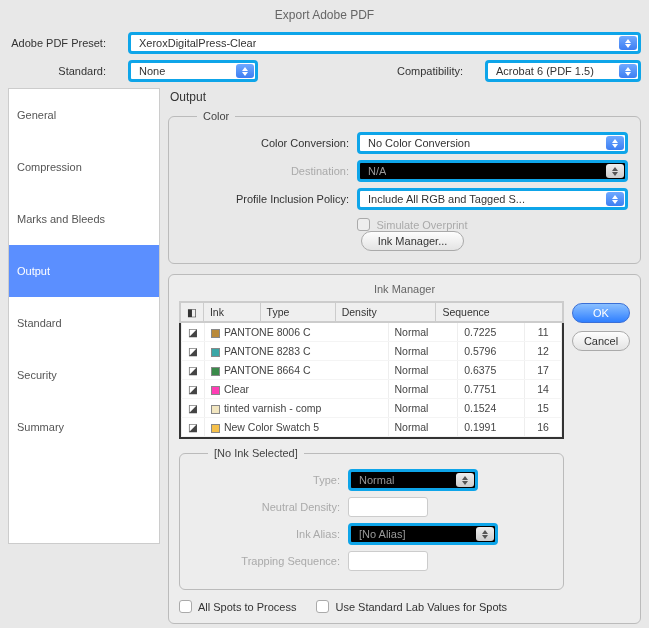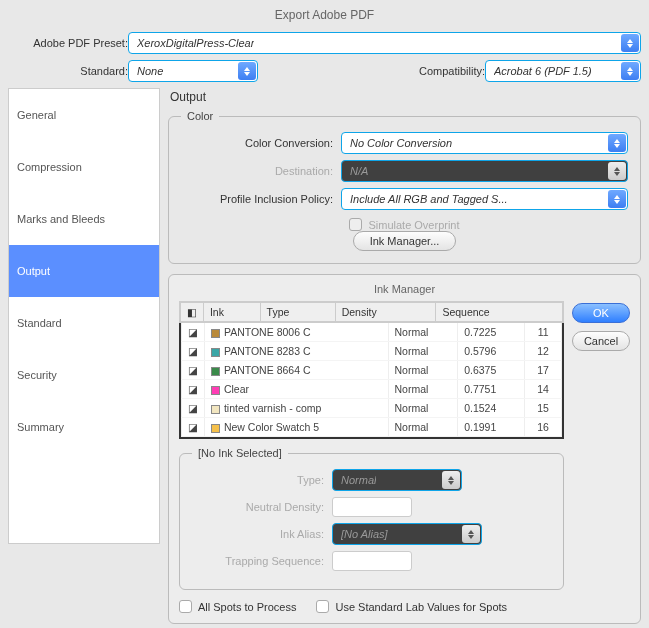--- a/index.html
+++ b/index.html
@@ -1,40 +1,40 @@
 <!DOCTYPE html>
 <html><head>
 <meta charset="utf-8">
 <style>
   * { box-sizing: border-box; font-family: "Lucida Grande", "Helvetica Neue", Arial, sans-serif; }
   body { margin: 0; background: #e8e8e8; width: 649px; height: 628px; overflow: hidden; font-size: 11px; color: #333; }
   .window { padding: 4px 8px 8px 8px; }
   .title { text-align: center; font-size: 12px; color: #666; padding: 4px 0 10px 0; }
   .row { display: flex; align-items: center; margin-bottom: 6px; }
-  .row-label { text-align: right; padding-right: 0; color: #333; }
+  .row-label { text-align: right; padding-right: 22px; color: #333; }
   .preset-label { width: 120px; }
   .std-label { width: 120px; }
   .compat-label { width: 110px; }
-  .select-wrap { position: relative; background: #fff; border: 1px solid #0ea5e9; border-radius: 4px; height: 22px; display: flex; align-items: center; padding: 0 22px 0 8px; flex: 1; min-width: 0; font-style: italic; }
-  .select-wrap.disabled { background: #404040; color: #999; }
+  .select-wrap { position: relative; background: #fff; border: 3px solid #0ea5e9; border-radius: 4px; height: 22px; display: flex; align-items: center; padding: 0 22px 0 8px; flex: 1; min-width: 0; }
+  .select-wrap.disabled { background: #000000; color: #999; }
   .select-wrap .val { white-space: nowrap; overflow: hidden; text-overflow: ellipsis; }
   .select-btn { position: absolute; right: 1px; top: 1px; bottom: 1px; width: 18px; background: linear-gradient(#6fa9ff,#3d7ef2); border-radius: 3px; display: flex; flex-direction: column; align-items: center; justify-content: center; gap: 1px; }
   .select-btn.grey { background: linear-gradient(#eee,#ccc); }
   .tri-up, .tri-down { width: 0; height: 0; border-left: 3px solid transparent; border-right: 3px solid transparent; }
   .tri-up { border-bottom: 4px solid #fff; }
   .tri-down { border-top: 4px solid #fff; }
   .select-btn.grey .tri-up { border-bottom-color: #555; }
   .select-btn.grey .tri-down { border-top-color: #555; }
   .main { display: flex; gap: 8px; margin-top: 6px; }
   .sidebar { width: 152px; background: #fff; border: 1px solid #ccc; height: 456px; }
   .sb-item { padding: 20px 8px; font-size: 11px; color: #555; cursor: default; }
   .sb-item.sel { background: #5b8fff; color: #fff; }
   .content { flex: 1; }
   .content-title { font-size: 12px; margin: 2px 0 6px 2px; }
-  fieldset { border: 1px solid #bbb; border-radius: 6px; padding: 10px 12px 12px 12px; margin: 0 0 10px 0; }
+  fieldset { border: 1px solid #bbb; border-radius: 6px; padding: 10px 12px 12px 28px; margin: 0 0 10px 0; }
   legend { padding: 0 6px; color: #444; font-size: 11px; }
   .field-row { display: flex; align-items: center; margin-bottom: 6px; }
   .field-row .flabel { width: 160px; text-align: right; padding-right: 8px; color: #333; }
   .field-row .flabel.disabled { color: #aaa; }
   .chk { width: 13px; height: 13px; border: 1px solid #aaa; border-radius: 3px; background: #fff; margin-right: 6px; display: inline-block; vertical-align: middle; }
   .chk.disabled { background: #eee; }
   .aqua-btn { display: inline-flex; align-items: center; justify-content: center; padding: 3px 16px; background: linear-gradient(#fdfdfd,#e4e4e4); border: 1px solid #aaa; border-radius: 11px; font-size: 11px; color: #333; white-space: nowrap; }
   .aqua-btn.blue { background: linear-gradient(#8bc0ff,#2f7fff); color: #fff; border-color: #3a6fd6; }
   .ink-dialog { border: 1px solid #bbb; border-radius: 6px; background: #ededed; padding: 8px 10px 10px 10px; position: relative; }
   .ink-dialog-title { text-align: center; color: #666; font-size: 11px; margin-bottom: 6px; }

